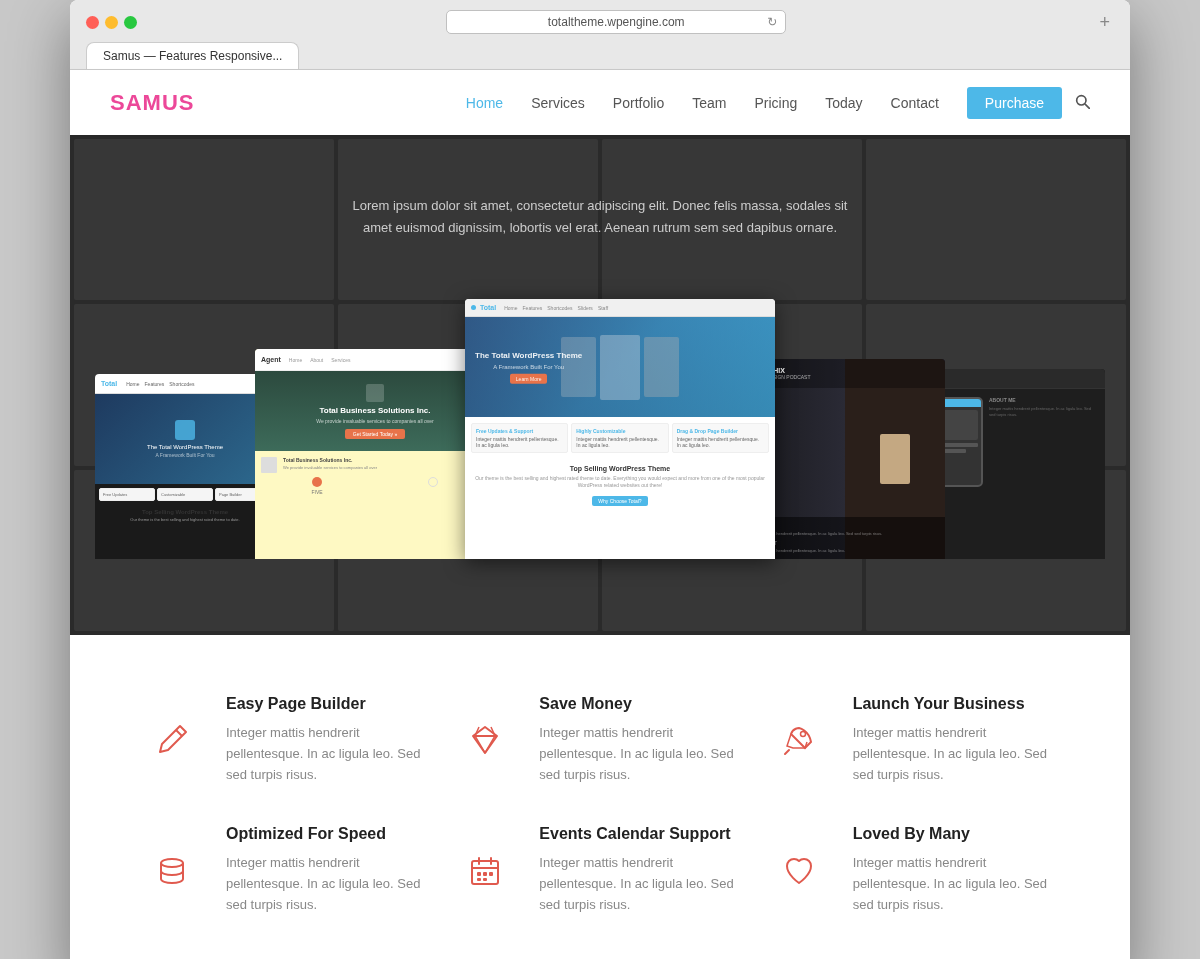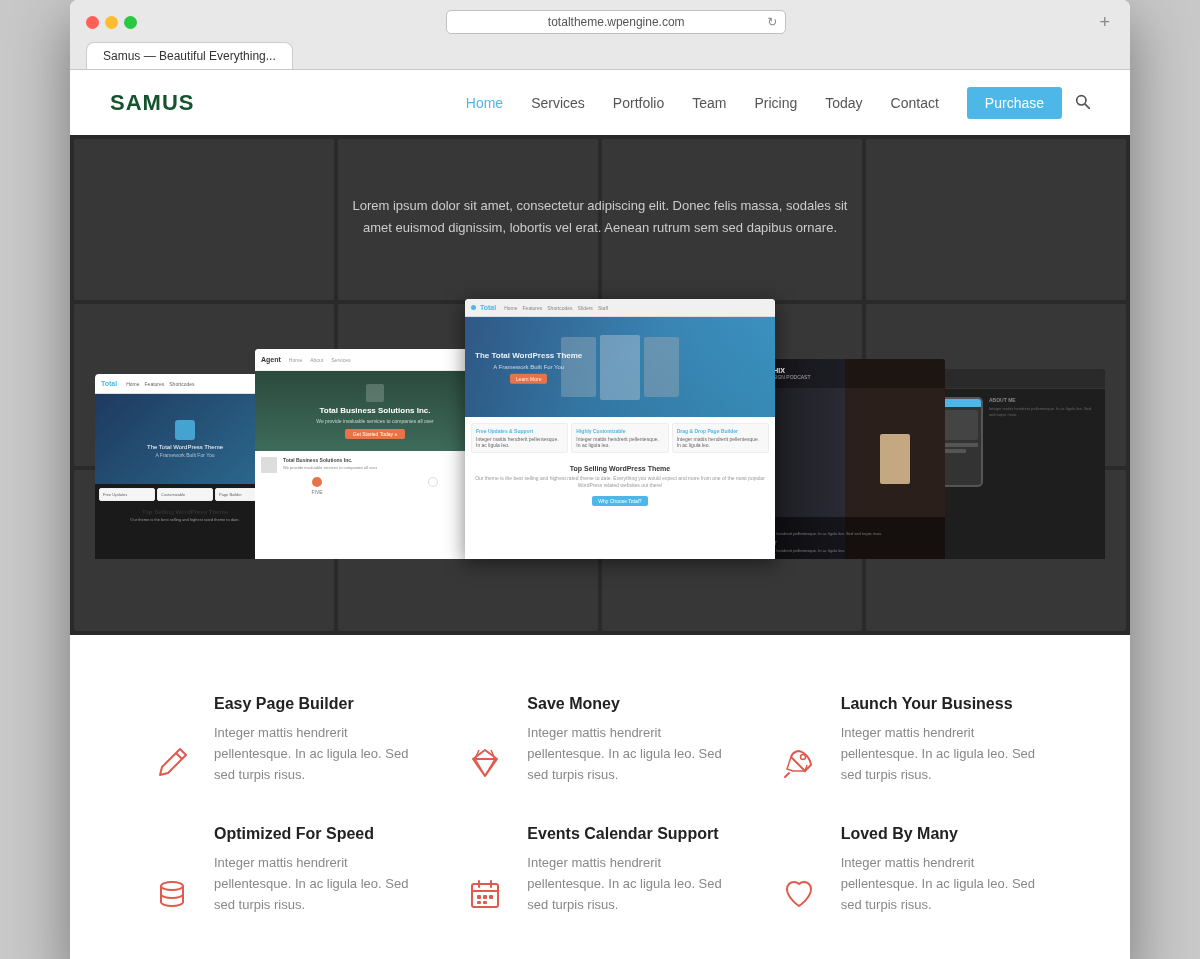--- a/index.html
+++ b/index.html
@@ -106,21 +106,21 @@
       align-items: center;
       padding: 0 40px;
       height: 65px;
       box-shadow: 0 1px 3px rgba(0,0,0,0.1);
       position: relative;
       z-index: 10;
     }
     .logo {
       font-size: 22px;
       font-weight: 700;
-      color: #14532d;
+      color: #ec4899;
       letter-spacing: 1px;
       margin-right: auto;
     }
     .nav-links {
       display: flex;
       align-items: center;
       gap: 28px;
       list-style: none;
     }
     .nav-links li a {
@@ -207,21 +207,21 @@
       background: #fff;
       border-radius: 4px 4px 0 0;
       box-shadow: 0 4px 20px rgba(0,0,0,0.5);
       overflow: hidden;
       position: relative;
       z-index: 5;
     }
     .screenshot-left {
       width: 240px;
       height: 210px;
-      background: #ffffff;
+      background: #fef9c3;
       border-radius: 4px 4px 0 0;
       margin-right: -30px;
       z-index: 3;
       position: relative;
       overflow: hidden;
     }
     .screenshot-right-1 {
       width: 200px;
       height: 200px;
       background: #1a1a2e;
@@ -361,22 +361,22 @@
       background: #fff;
       padding: 60px 80px;
     }
     .features-grid {
       display: grid;
       grid-template-columns: repeat(3, 1fr);
       gap: 40px 40px;
     }
     .feature-item {
       display: flex;
-      gap: 20px;
-      align-items: flex-end;
+      gap: 32px;
+      align-items: center;
     }
     .feature-icon {
       width: 44px;
       height: 44px;
       flex-shrink: 0;
       display: flex;
       align-items: center;
       justify-content: center;
     }
     .feature-icon svg {
@@ -409,21 +409,21 @@
       <div class="address-bar-wrap">
         <div class="address-bar">
           <span>totaltheme.wpengine.com</span>
           <span class="refresh-icon">↻</span>
         </div>
       </div>
       <div class="new-tab-btn">+</div>
     </div>
     <div class="browser-tabs">
       <div class="browser-tab">
-        <span>Samus — Beautiful Everything...</span>
+        <span>Samus — Features Responsive...</span>
       </div>
     </div>
   </div>
 
   <div class="website">
 
     <header class="nav-header">
       <div class="logo">SAMUS</div>
       <nav>
         <ul class="nav-links">

